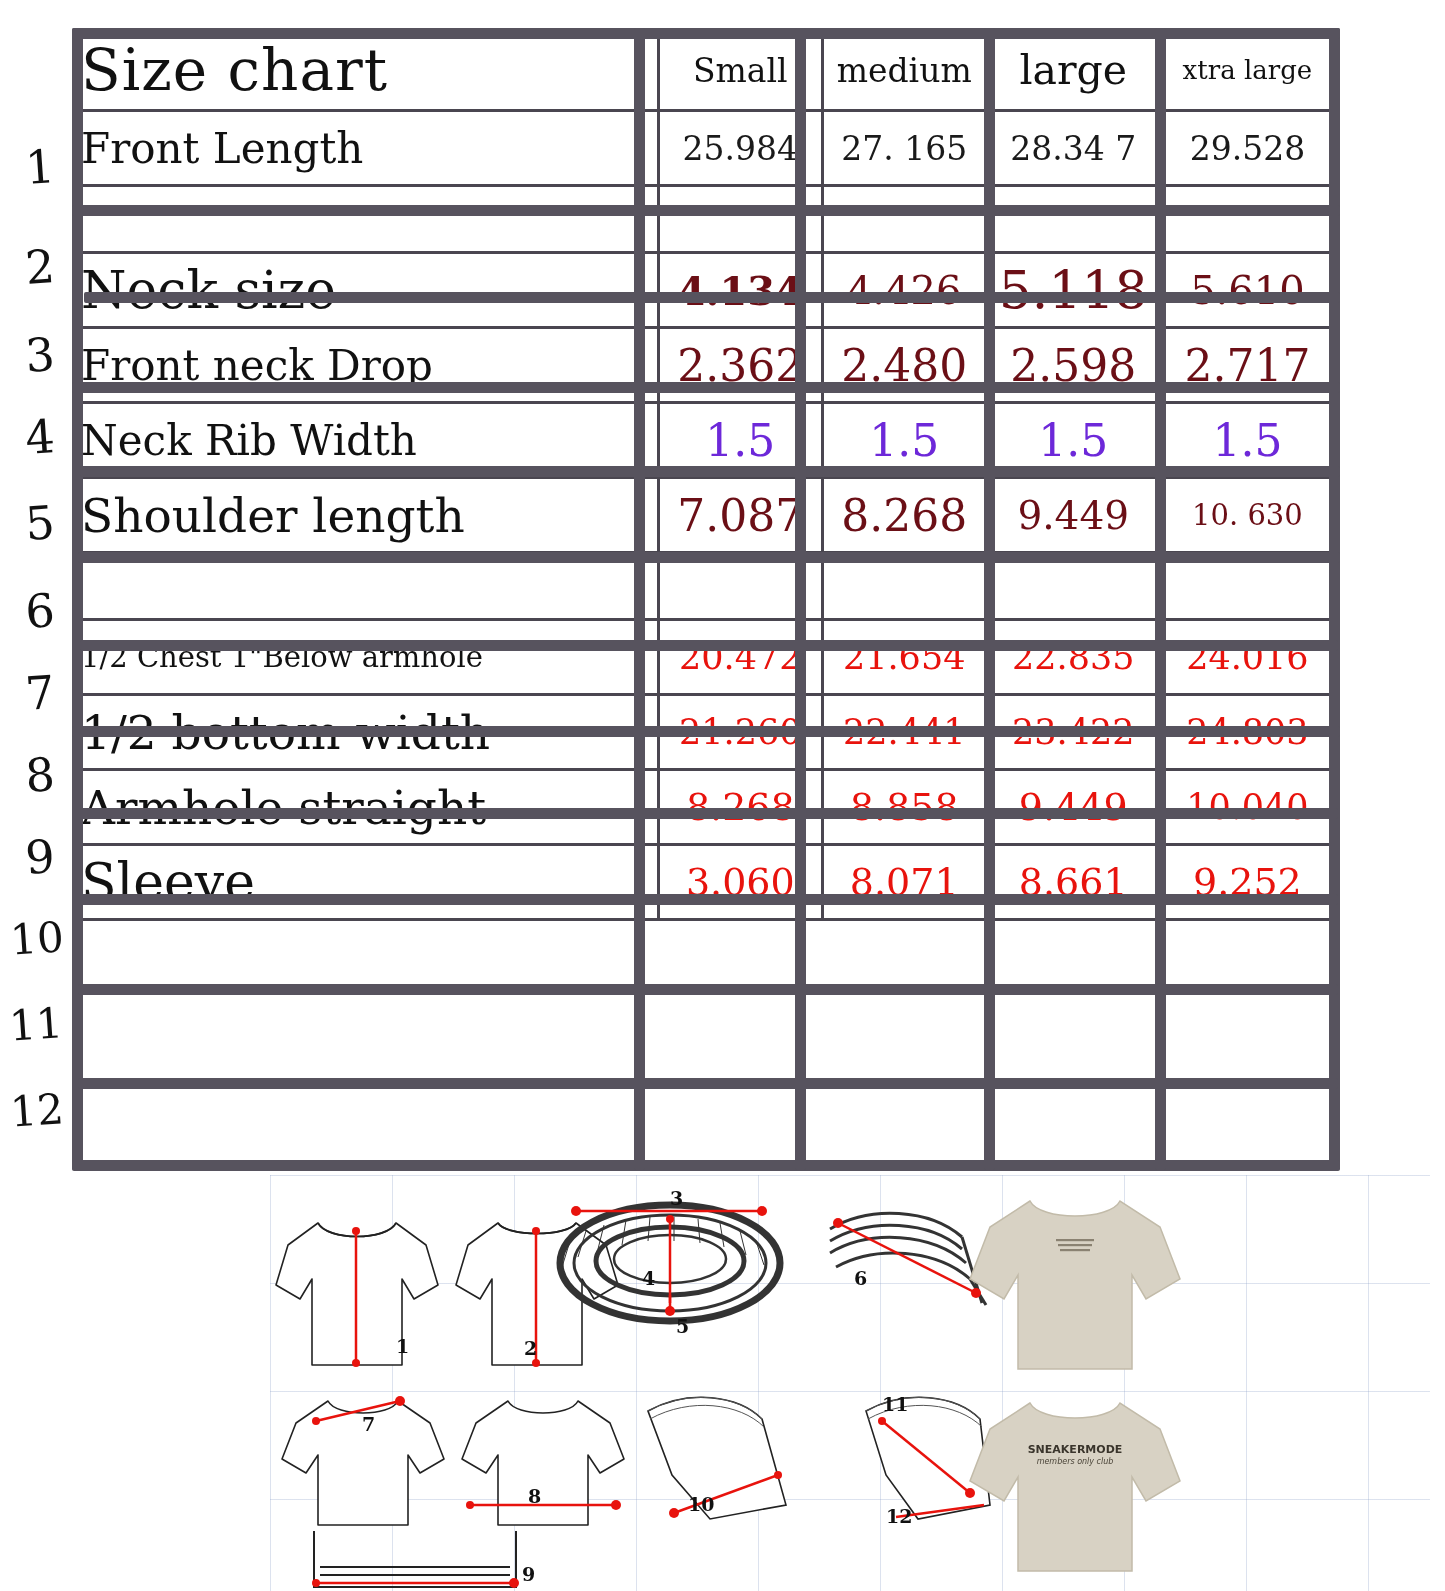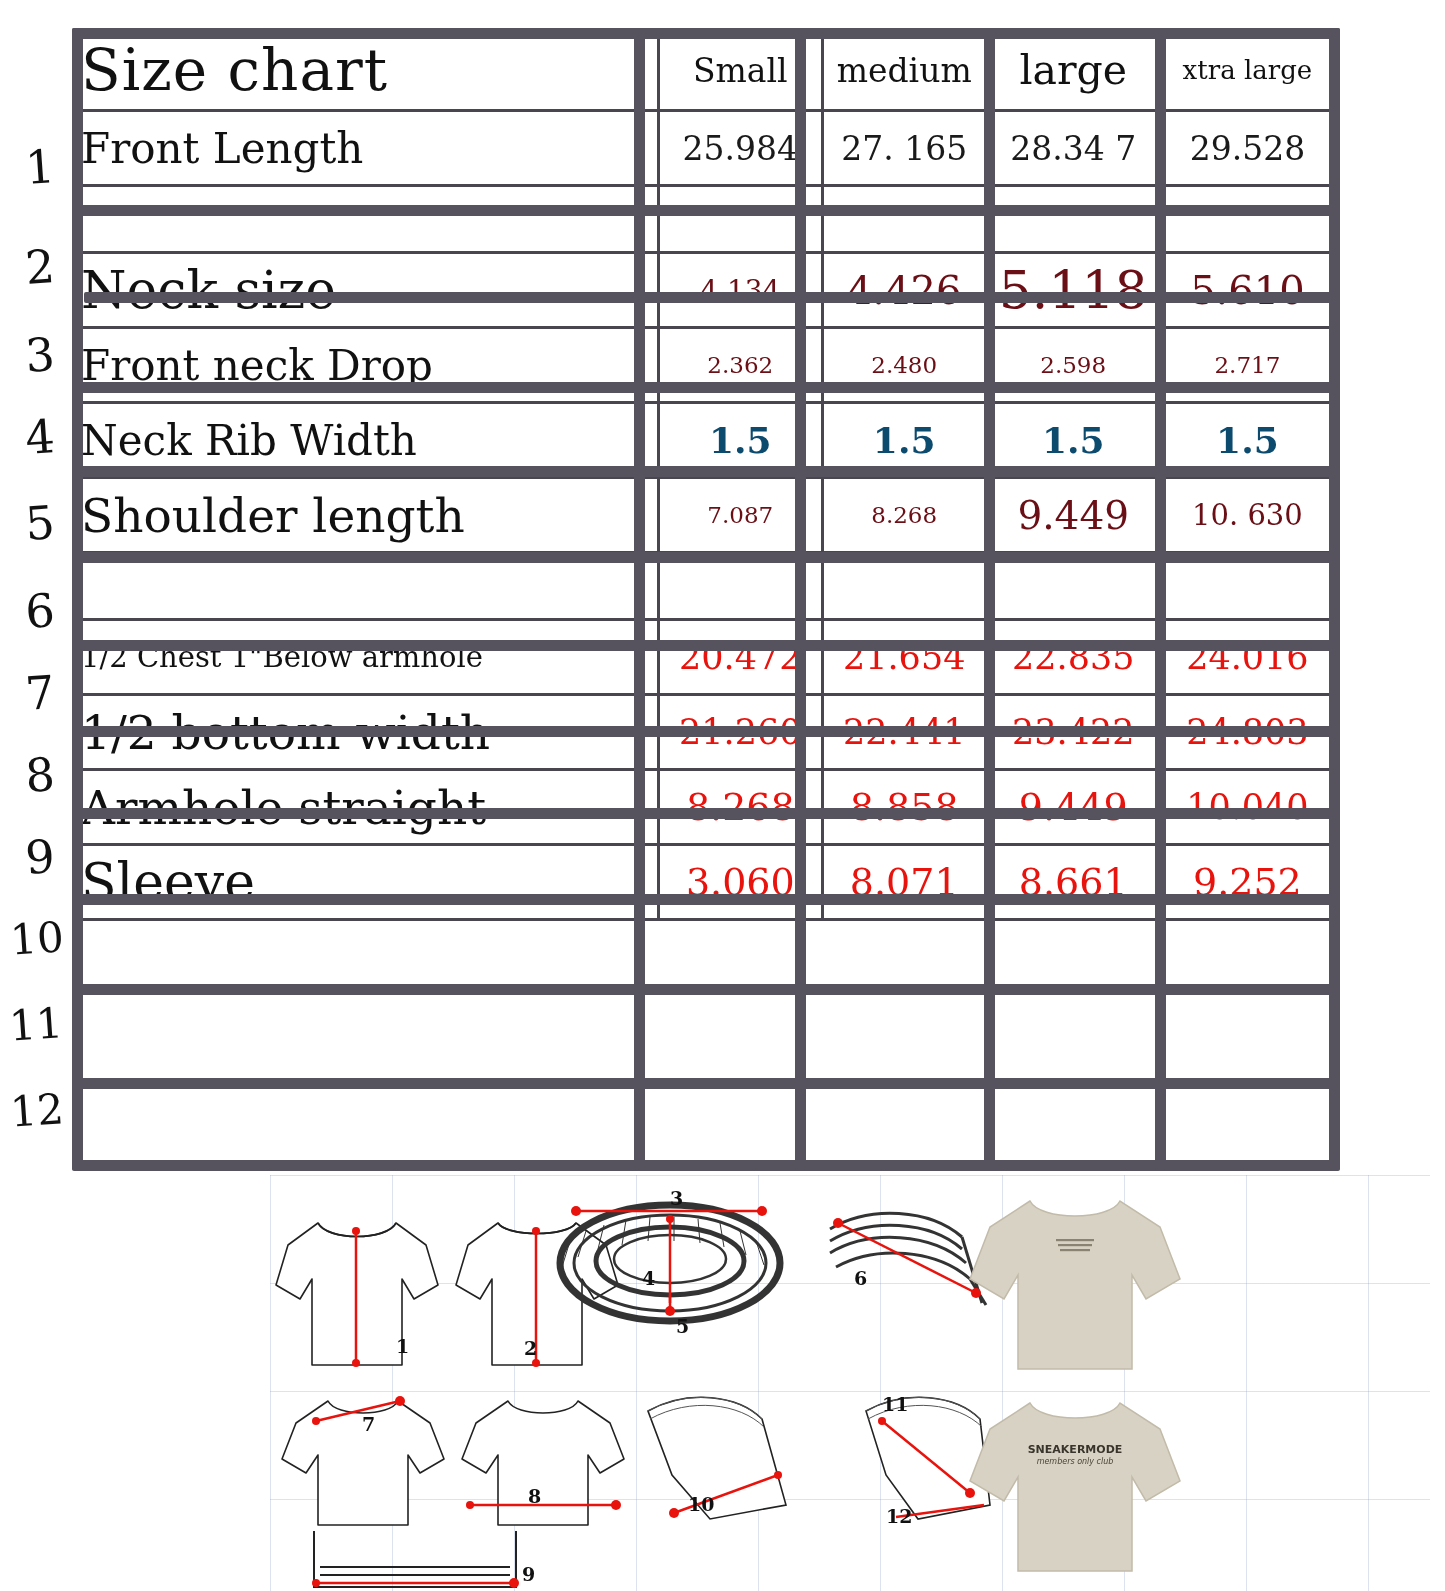--- a/index.html
+++ b/index.html
@@ -82,22 +82,22 @@
   .hdr-size.xlarge { font-size: 26px; }
 
   
   .lbl-xl   { font-size: 47px; }
   .lbl-lg   { font-size: 42px; }
   .lbl-md   { font-size: 38px; }
   .lbl-sm   { font-size: 29px; }
   .lbl-huge { font-size: 52px; }
 
   .val-dark   { color: #1a1a1a; font-size: 33px; }
-  .val-maroon { color: #6b0f16; font-size: 23px; }
-  .val-maroon-bold { color: #0c4a6e; font-size: 36px; font-weight: bold; }
+  .val-maroon { color: #6b0f16; font-size: 44px; }
+  .val-maroon-bold { color: #6d28d9; font-size: 44px; font-weight: normal; }
   .val-red    { color: #e8130d; font-size: 35px; }
   .val-red-lg { color: #e8130d; font-size: 38px; }
   .val-sm     { font-size: 29px; }
 
   .row-tall td   { height: 78px; }
   .row-empty td  { height: 64px; }
   .row-mid td    { height: 72px; }
 
   
   .hbar {
@@ -193,21 +193,21 @@
     <tr class="row-empty">
       <td class="label-cell"></td>
       <td class="val-cell"></td>
       <td class="val-cell"></td>
       <td class="val-cell"></td>
       <td class="val-cell"></td>
     </tr>
 
     <tr class="row-mid">
       <td class="label-cell lbl-huge">Neck  size</td>
-      <td class="val-cell val-maroon" style="font-size:28px;">4.134</td>
+      <td class="val-cell val-maroon" style="font-size:40px;font-weight:bold;">4.134</td>
       <td class="val-cell val-maroon" style="font-size:40px;">4.426</td>
       <td class="val-cell val-maroon" style="font-size:52px;">5.118</td>
       <td class="val-cell val-maroon" style="font-size:40px;">5.610</td>
     </tr>
 
     <tr class="row-mid">
       <td class="label-cell lbl-lg">Front  neck Drop</td>
       <td class="val-cell val-maroon">2.362</td>
       <td class="val-cell val-maroon">2.480</td>
       <td class="val-cell val-maroon">2.598</td>

